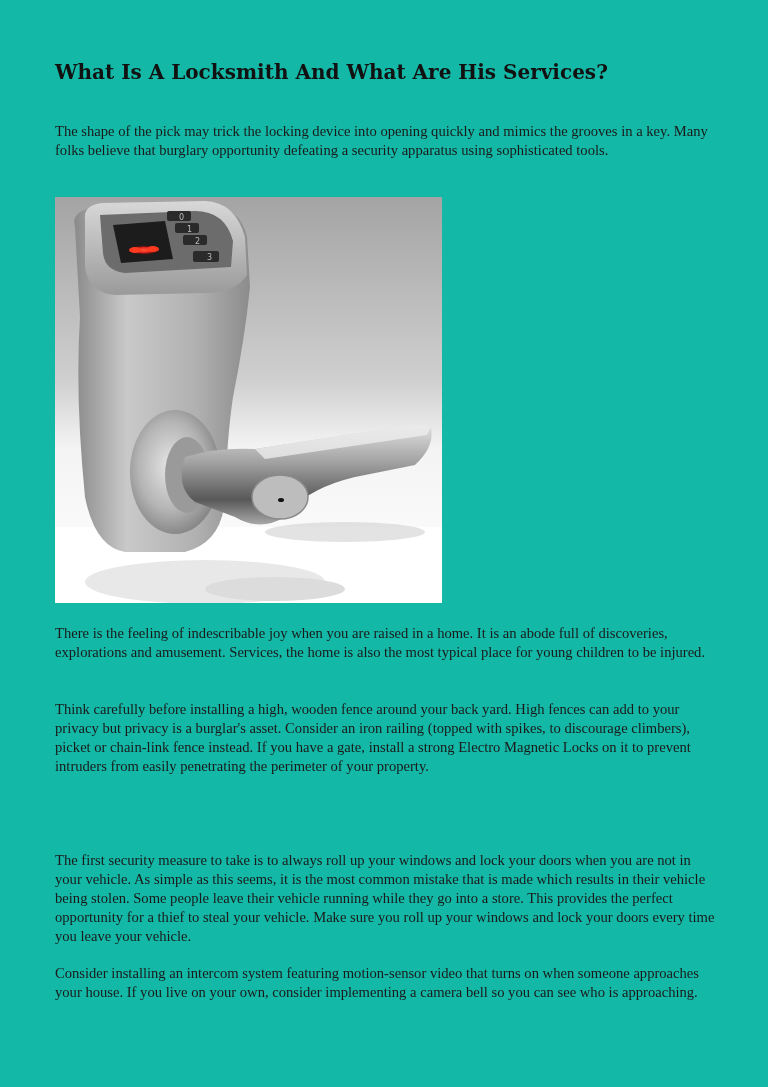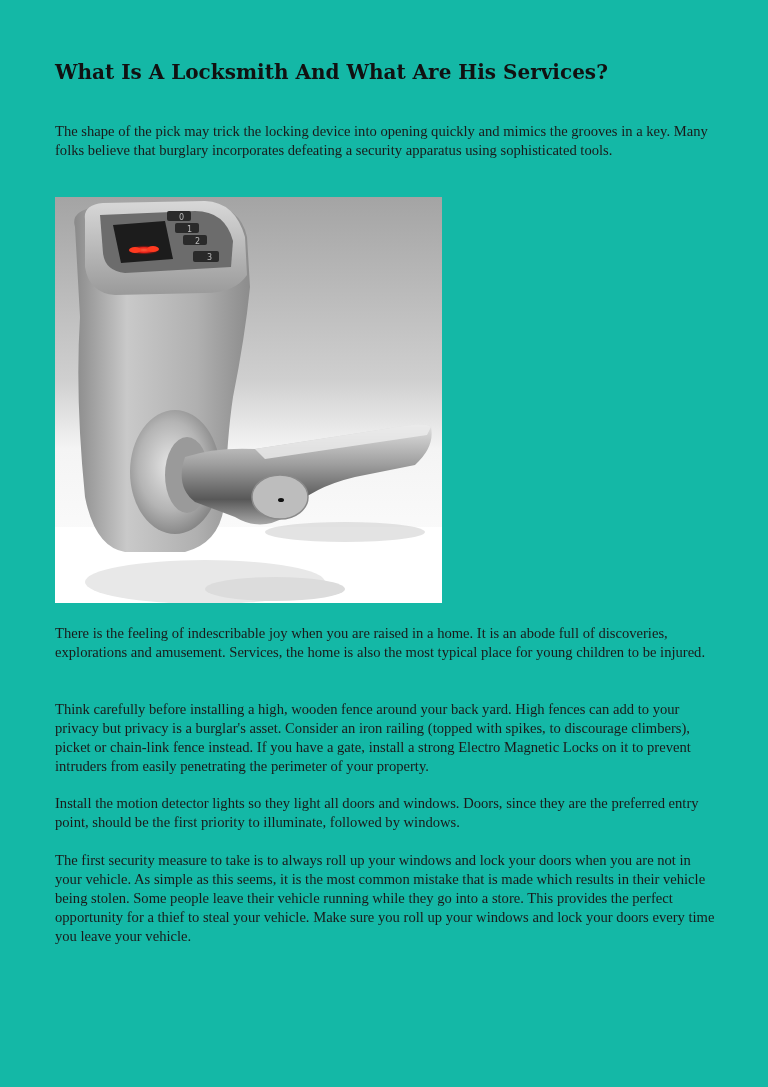--- a/index.html
+++ b/index.html
@@ -21,21 +21,21 @@
     }
     .figure svg { display: block; }
   </style>
 </head>
 <body>
 
 <div class="page">
 
   <h1 class="title">What Is A Locksmith And What Are His Services?</h1>
 
-  <p class="para" style="top:122px;">The shape of the pick may trick the locking device into opening quickly and mimics the grooves in a key. Many folks believe that burglary incorporates defeating a security apparatus using sophisticated tools.</p>
+  <p class="para" style="top:122px;">The shape of the pick may trick the locking device into opening quickly and mimics the grooves in a key. Many folks believe that burglary opportunity defeating a security apparatus using sophisticated tools.</p>
 
   <div class="figure">
     <svg width="387" height="406" viewBox="0 0 387 406" xmlns="http://www.w3.org/2000/svg">
       <defs>
         <linearGradient id="bg" x1="0" y1="0" x2="0" y2="1">
           <stop offset="0" stop-color="#a4a4a4"></stop>
           <stop offset="0.45" stop-color="#cfcfcf"></stop>
           <stop offset="0.62" stop-color="#f4f4f4"></stop>
           <stop offset="1" stop-color="#ffffff"></stop>
         </linearGradient>
@@ -103,18 +103,18 @@
       <ellipse cx="226" cy="303" rx="3" ry="2" fill="#111"></ellipse>
 
       <ellipse cx="290" cy="335" rx="80" ry="10" fill="#d0d0d0" opacity="0.6"></ellipse>
     </svg>
   </div>
 
   <p class="para" style="top:624px;">There is the feeling of indescribable joy when you are raised in a home. It is an abode full of discoveries, explorations and amusement. Services, the home is also the most typical place for young children to be injured.</p>
 
   <p class="para" style="top:700px;">Think carefully before installing a high, wooden fence around your back yard. High fences can add to your privacy but privacy is a burglar's asset. Consider an iron railing (topped with spikes, to discourage climbers), picket or chain-link fence instead. If you have a gate, install a strong Electro Magnetic Locks on it to prevent intruders from easily penetrating the perimeter of your property.</p>
 
-  <p class="para" style="top:794px;">Install the motion detector lights so they light all doors and windows. Doors, since they are the preferred entry point, should be the first priority to illuminate, followed by windows.</p>
 
   <p class="para" style="top:851px;">The first security measure to take is to always roll up your windows and lock your doors when you are not in your vehicle. As simple as this seems, it is the most common mistake that is made which results in their vehicle being stolen. Some people leave their vehicle running while they go into a store. This provides the perfect opportunity for a thief to steal your vehicle. Make sure you roll up your windows and lock your doors every time you leave your vehicle.</p>
 
+  <p class="para" style="top:964px;">Consider installing an intercom system featuring motion-sensor video that turns on when someone approaches your house. If you live on your own, consider implementing a camera bell so you can see who is approaching.</p>
 
 </div>
 
 </body></html>

